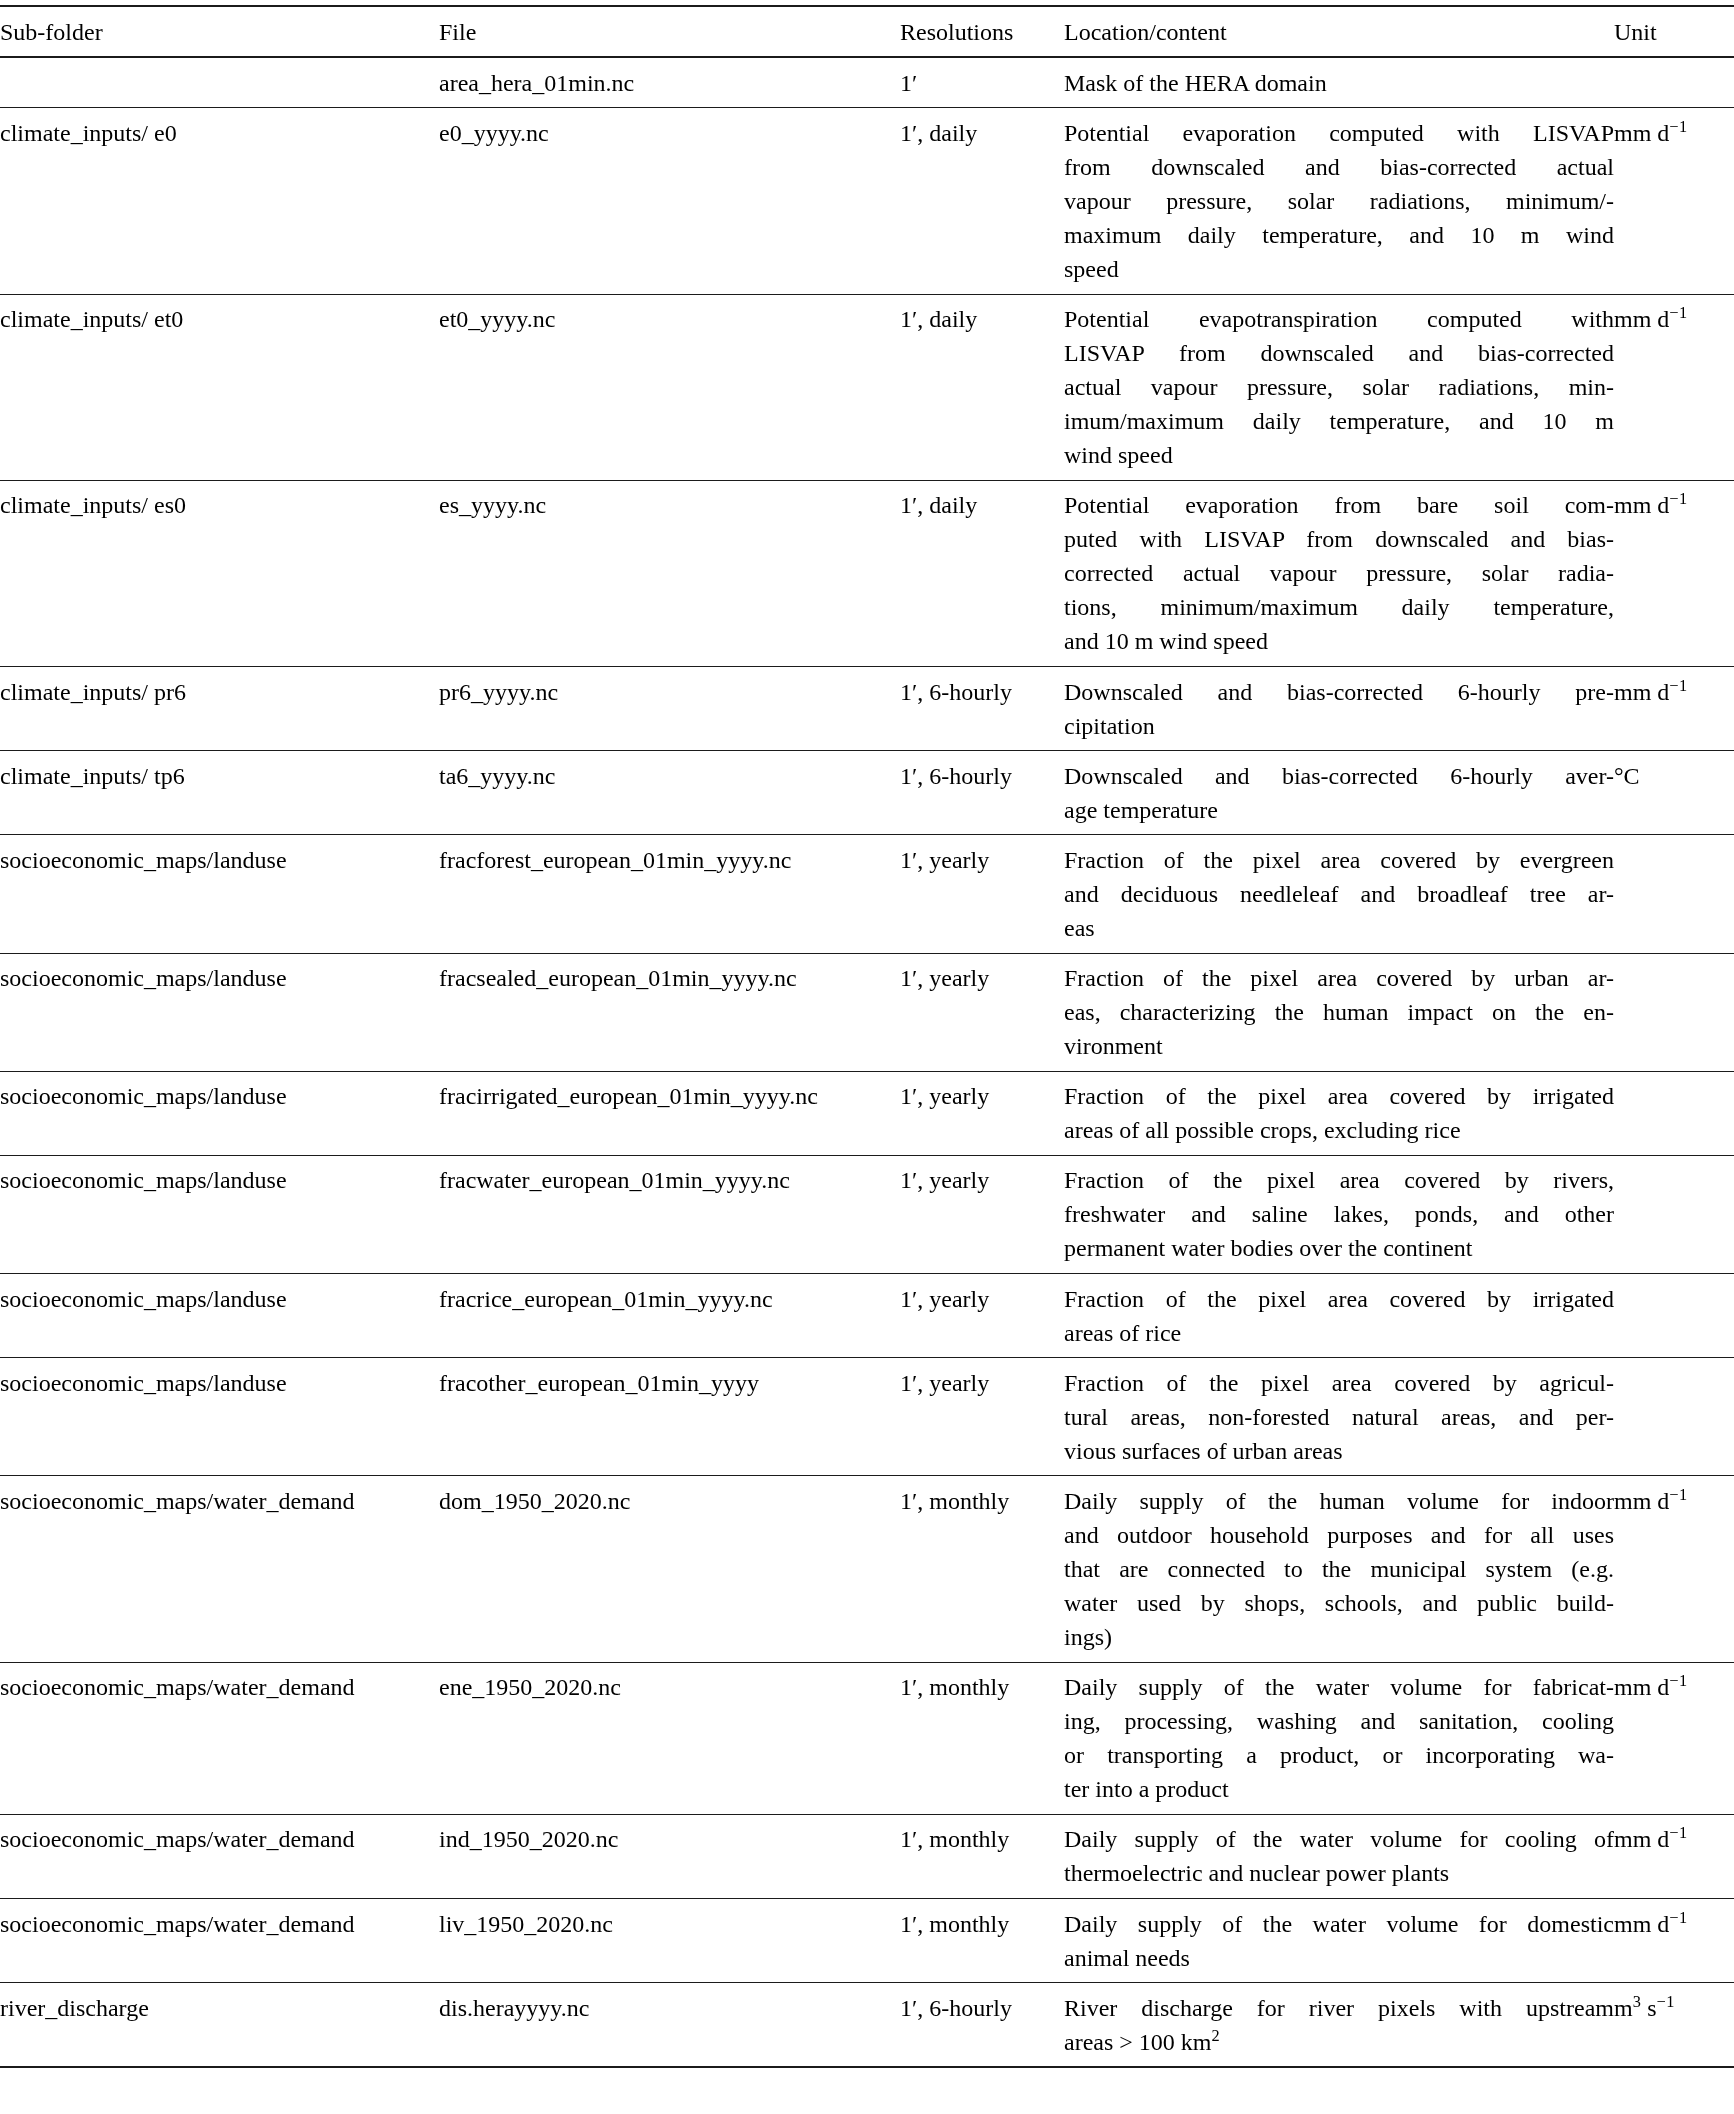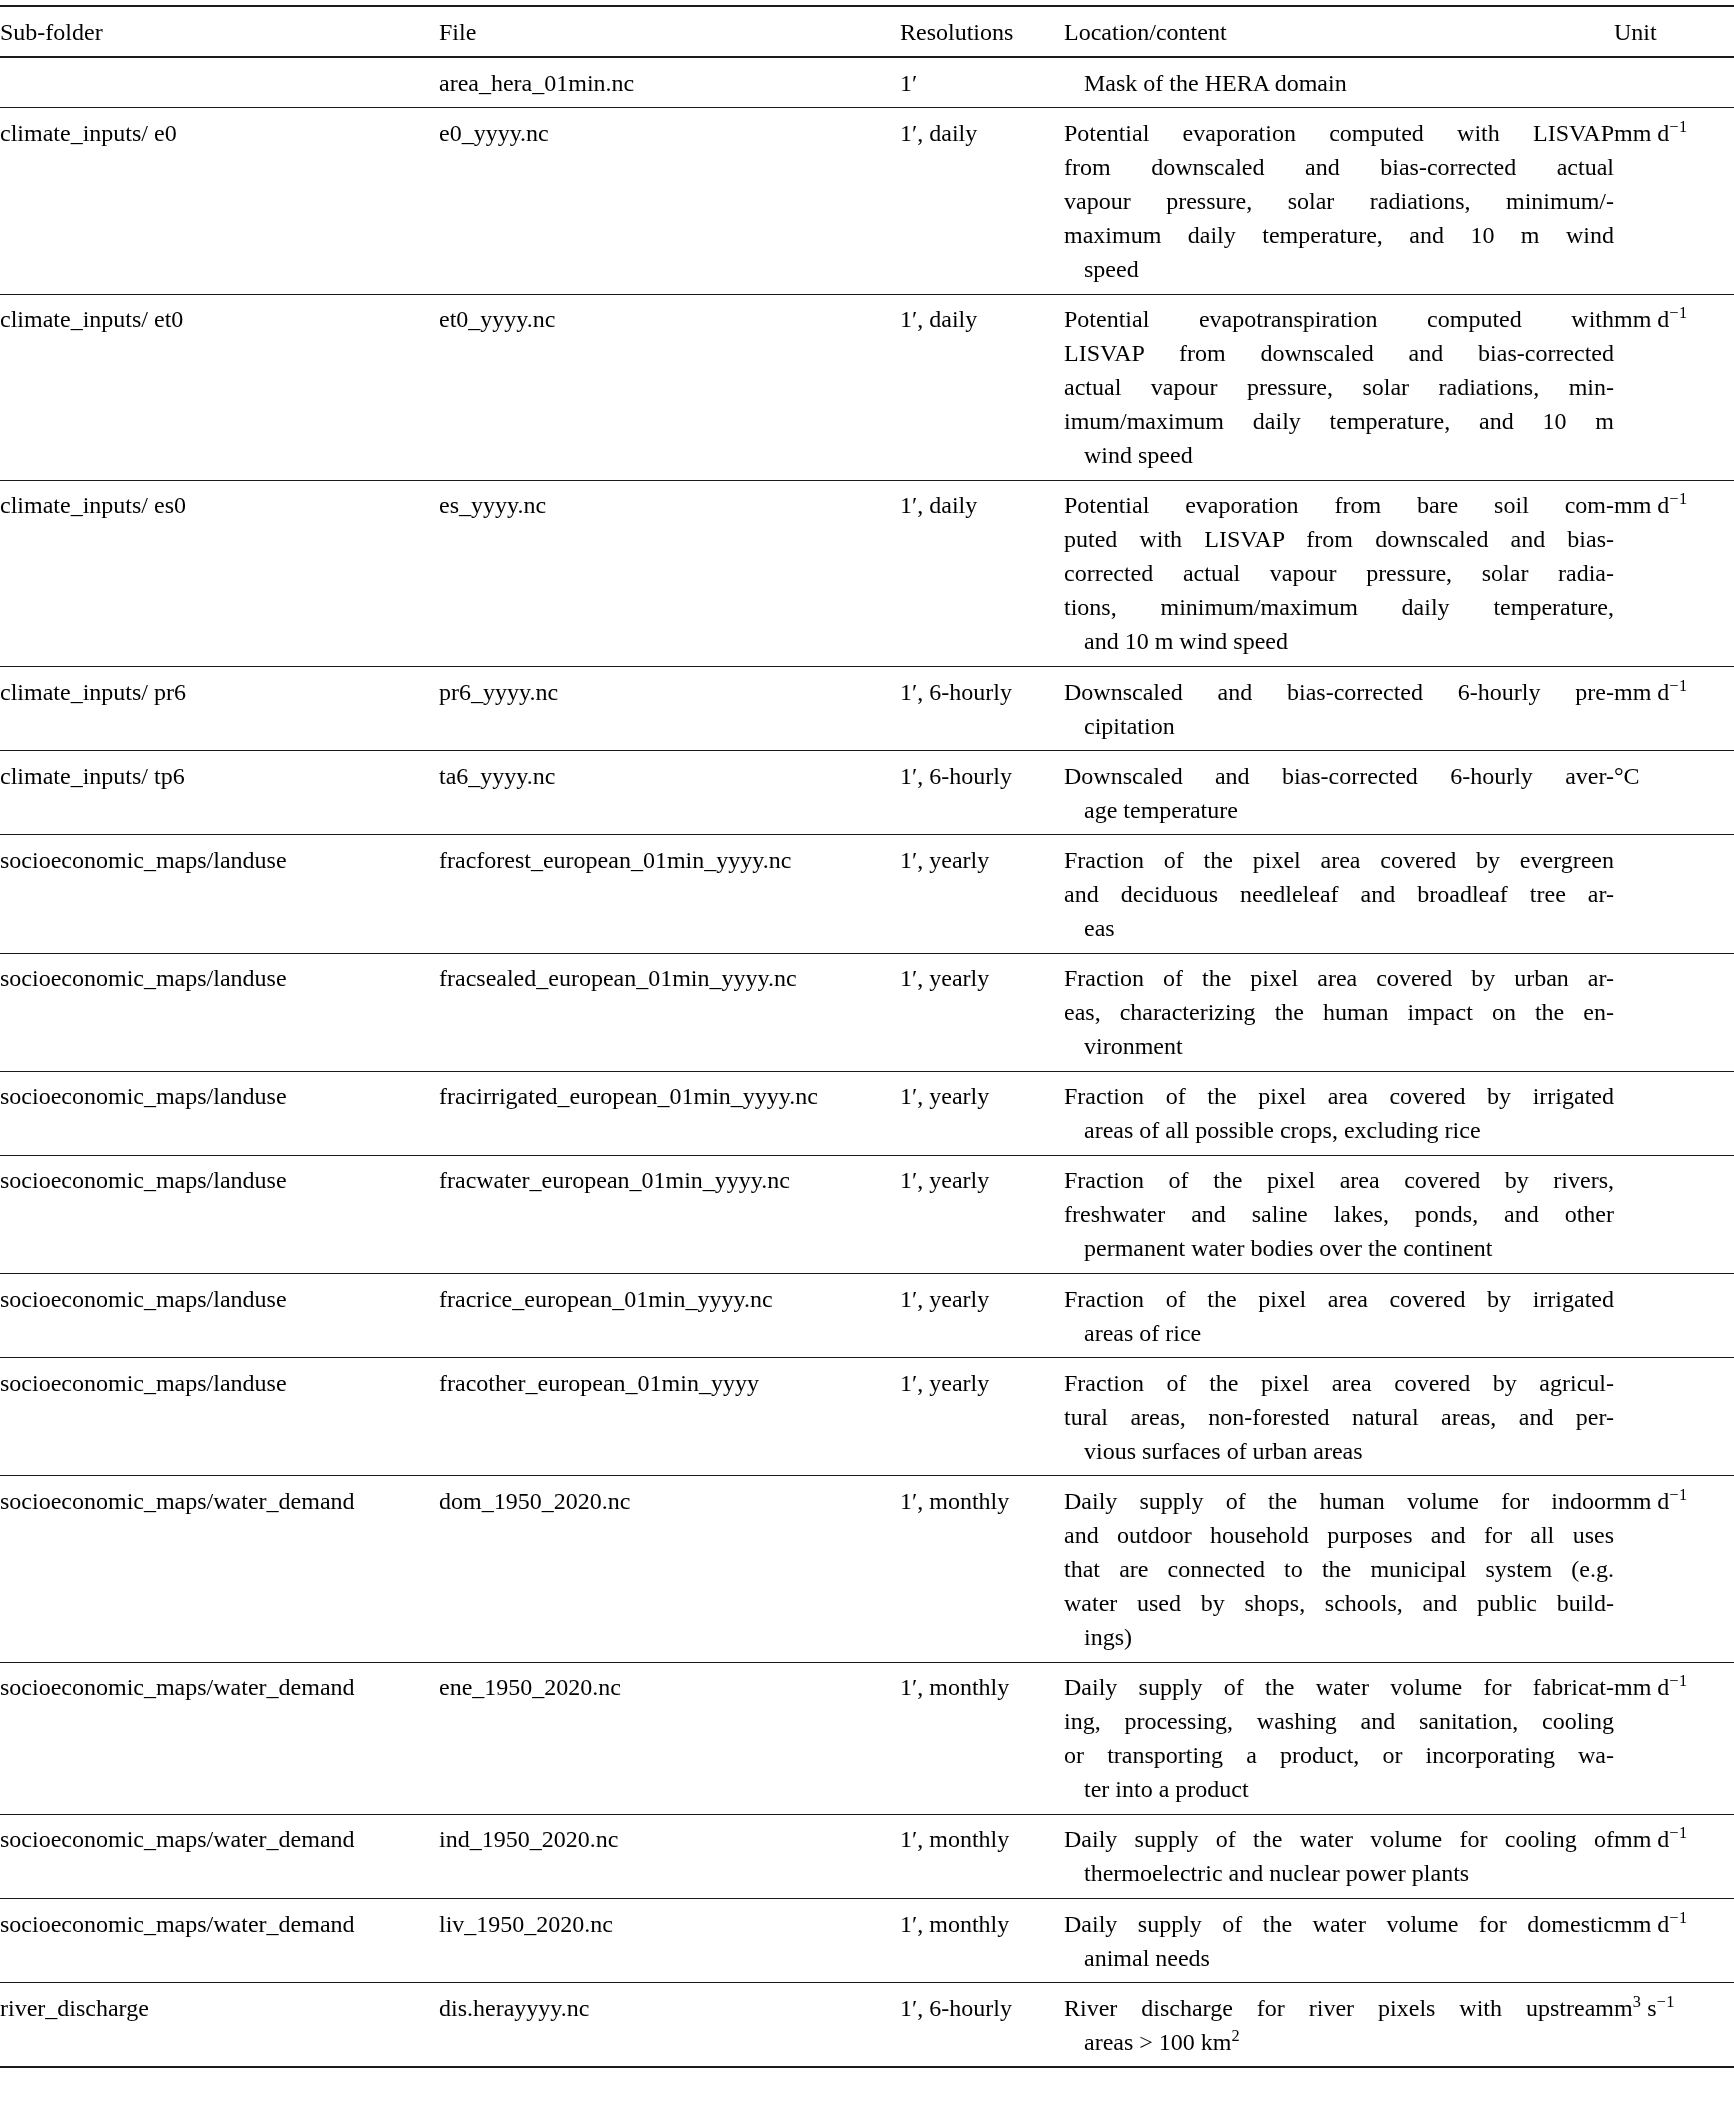--- a/index.html
+++ b/index.html
@@ -45,21 +45,20 @@
   td.c-sub, td.c-file, td.c-res { white-space: nowrap; font-family: Liberation Serif, serif; }
   td.c-var { padding-right: 8.4px; }
   th.c-unit, td.c-unit { padding-right: 5px; margin-top: 7px; }
   .c-var .line {
     text-align: justify;
     text-align-last: justify;
   }
   .c-var .line.last {
     text-align: left;
     text-align-last: left;
-    margin-left: 20px;
   }
   sup {
     font-size: 68%;
     line-height: 0;
     vertical-align: super;
     letter-spacing: 0.4px;
   }
 </style>
 </head>
 <body>

